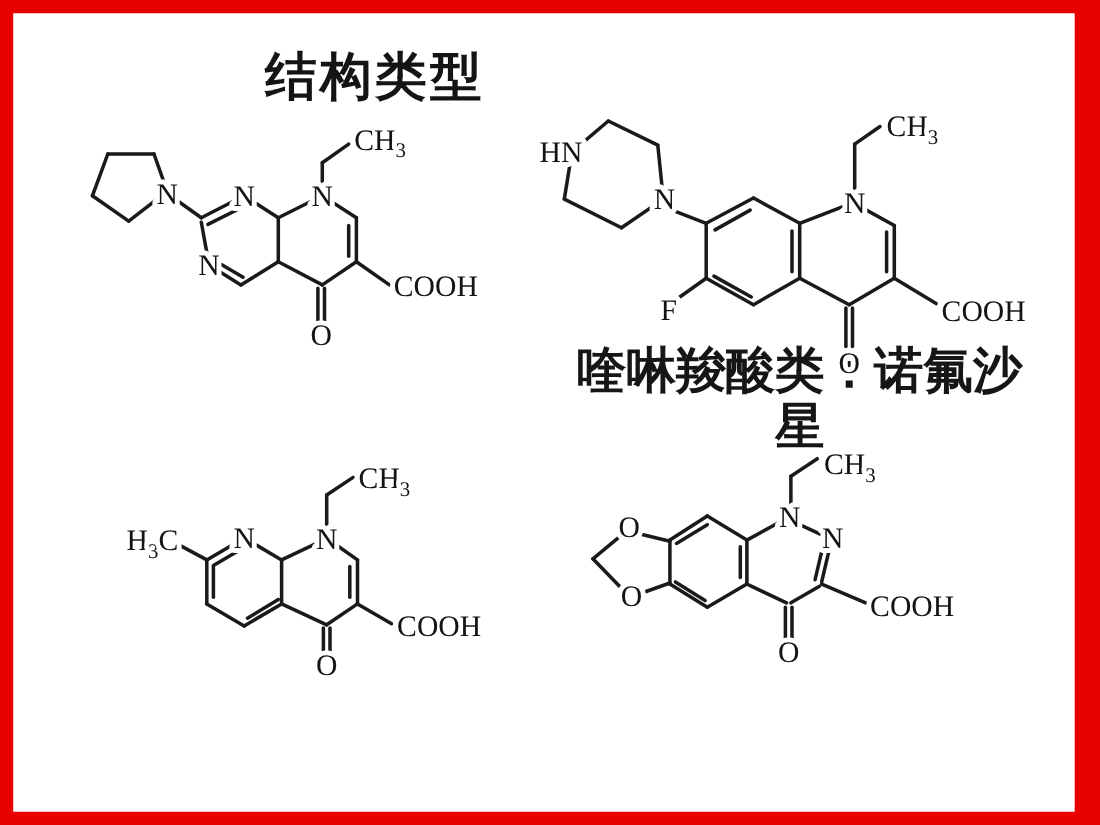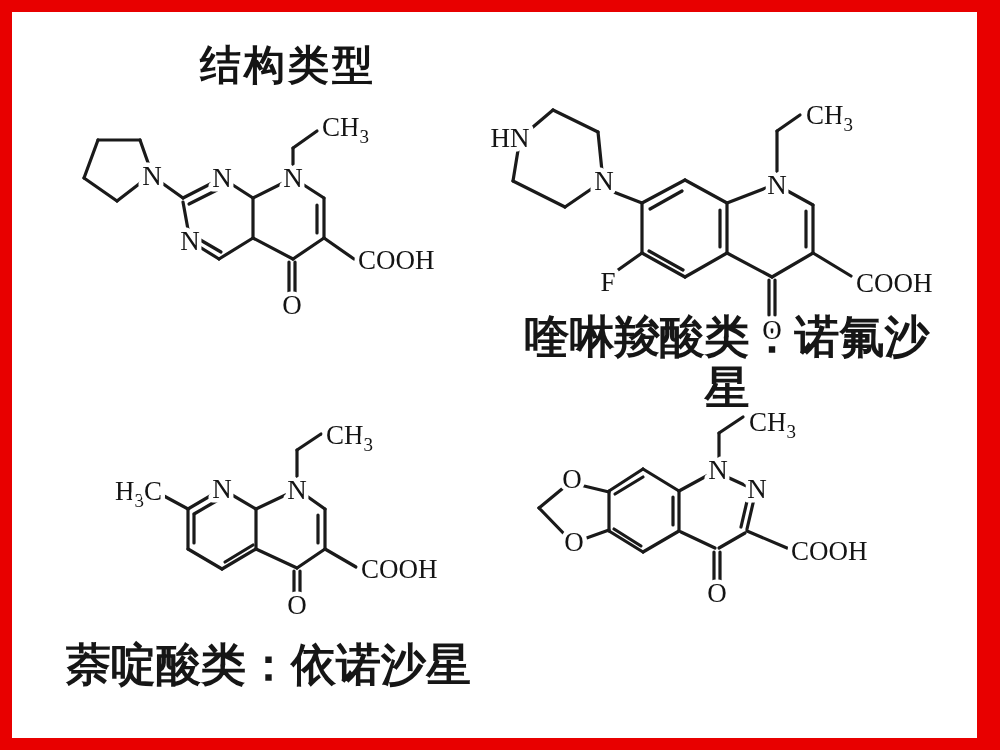--- a/index.html
+++ b/index.html
@@ -1,21 +1,21 @@
 <!DOCTYPE html>
 <html><head>
 <meta charset="utf-8">
 <style>
   html,body{margin:0;padding:0;background:#fff;}
   #page{position:relative;width:1000px;height:750px;background:#fff;overflow:hidden;
         font-family:"Liberation Sans",sans-serif;}
   .abs{position:absolute;}
   #frame{position:absolute;left:0;top:0;width:1000px;height:750px;box-sizing:border-box;
          border-style:solid;border-width:12px 23px 12px 12px;z-index:9;pointer-events:none;}
-  .slide-title{font-size:41px;font-weight:bold;color:#141414;letter-spacing:3px;z-index:1;}
+  .slide-title{font-size:47px;font-weight:bold;color:#141414;letter-spacing:3px;z-index:1;margin-left:41px;}
   .caption{font-weight:bold;color:#161616;font-size:45px;line-height:51px;z-index:1;
            white-space:nowrap;}
   .caption.wrap{white-space:normal;word-break:break-all;text-align:center;}
   svg.struct{position:absolute;z-index:2;overflow:visible;}
   svg.struct line{stroke:#1a1a1a;stroke-width:3.2;stroke-linecap:round;}
   svg.struct text{font-family:"Liberation Serif",serif;font-size:27px;fill:#141414;
                   stroke:#fff;stroke-width:9px;paint-order:stroke;stroke-linejoin:round;}
   svg.struct text .sub{font-size:19px;}
 </style>
 </head>
@@ -195,16 +195,15 @@
     <text x="572" y="488" text-anchor="middle">O</text>
     <text x="574" y="551" text-anchor="middle">O</text>
     <text x="718" y="479" text-anchor="middle">N</text>
     <text x="757" y="498" text-anchor="middle">N</text>
     <text x="717" y="602" text-anchor="middle">O</text>
     <text x="791" y="560">COOH</text>
     <text x="749" y="431"><tspan>CH</tspan><tspan class="sub" dy="7">3</tspan></text>
   </svg>
 
   <div class="abs caption wrap" style="left:521px;top:311px;width:412px;">喹啉羧酸类：诺氟沙星</div>
-  <div class="abs caption" style="left:66px;top:639px;">萘啶酸类：依诺沙星</div>
 
   <div id="frame" style="border-color: rgb(232, 0, 0);"></div>
 </div>
 
 </body></html>

